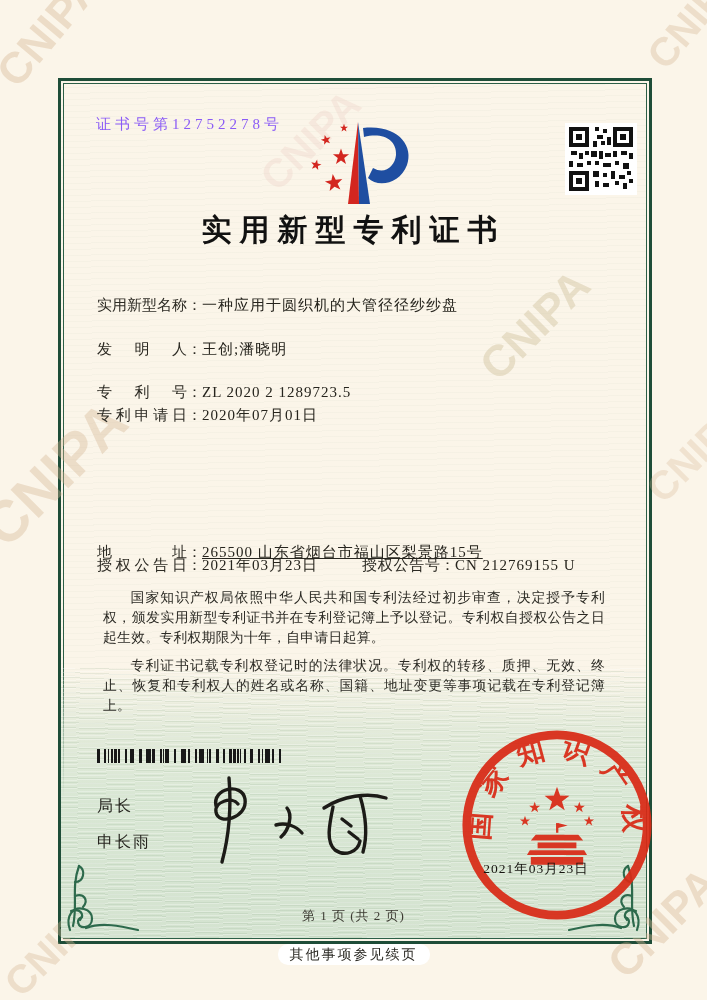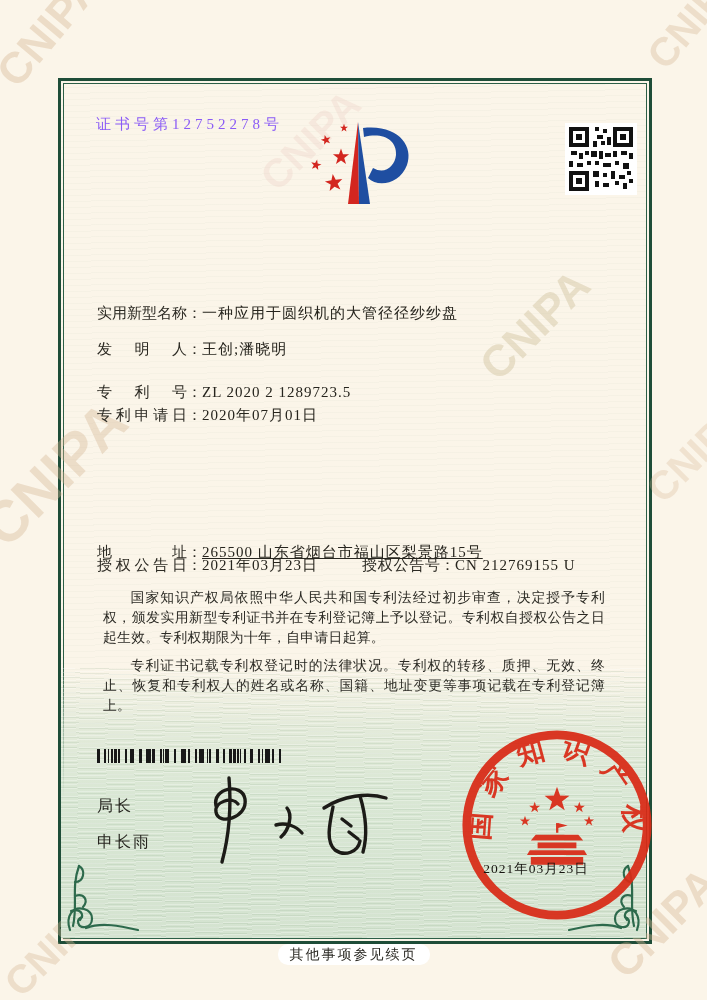--- a/index.html
+++ b/index.html
@@ -154,22 +154,23 @@
         <rect x="54" y="52" width="6" height="4"></rect>
       <rect x="62" y="48" width="4" height="4"></rect>
         <rect x="30" y="58" width="4" height="6"></rect>
       <rect x="38" y="60" width="6" height="4"></rect>
         <rect x="50" y="58" width="4" height="4"></rect>
       <rect x="58" y="60" width="4" height="6"></rect>
         <rect x="64" y="56" width="4" height="4"></rect>
     </g>
   </svg>
 
-
-  <div class="frow" style="top:304px;">
+  <div class="abs z2" id="title">实用新型专利证书</div>
+
+  <div class="frow" style="top:296px;">
     <span class="flabel">实用新型名称</span><span class="fcolon">：</span><span class="fvalue">一种应用于圆织机的大管径径纱纱盘</span>
   </div>
   <div class="frow" style="top:340px;">
     <span class="flabel">发明人</span><span class="fcolon">：</span><span class="fvalue">王创;潘晓明</span>
   </div>
   <div class="frow" style="top:383px;">
     <span class="flabel">专利号</span><span class="fcolon">：</span><span class="fvalue">ZL 2020 2 1289723.5</span>
   </div>
   <div class="frow" style="top:406px;">
     <span class="flabel">专利申请日</span><span class="fcolon">：</span><span class="fvalue">2020年07月01日</span>
@@ -225,17 +226,18 @@
       <rect x="99" y="98" width="2.4" height="10"></rect>
       <path d="M101,98 L111,100.5 L101,103 Z"></path>
       <path d="M78,110 L122,110 L127,116 L73,116 Z"></path>
       <rect x="80" y="118" width="40" height="6"></rect>
       <path d="M72,126 L128,126 L131,131 L69,131 Z"></path>
       <rect x="73" y="133" width="54" height="8"></rect>
     </g>
   </svg>
   <div class="abs" id="seal-date">2021年03月23日</div>
 
+  <div class="abs" id="pageinfo">第 1 页 (共 2 页)</div>
   <div class="abs" id="bottomnote">
     <span>其他事项参见续页</span>
   </div>
 
 </div>
 
 </body></html>

